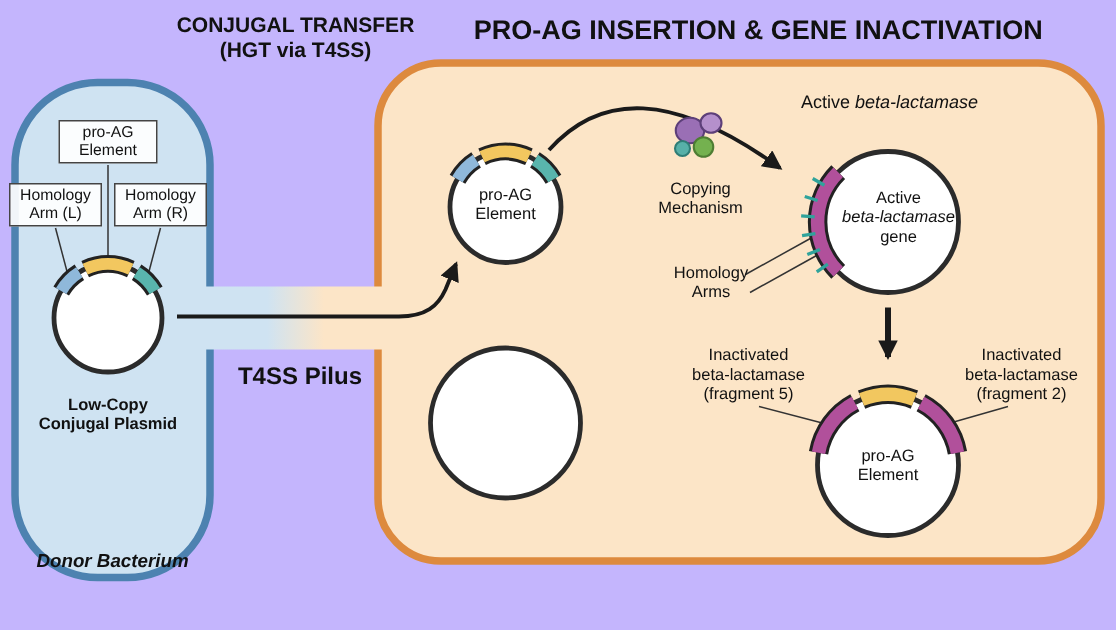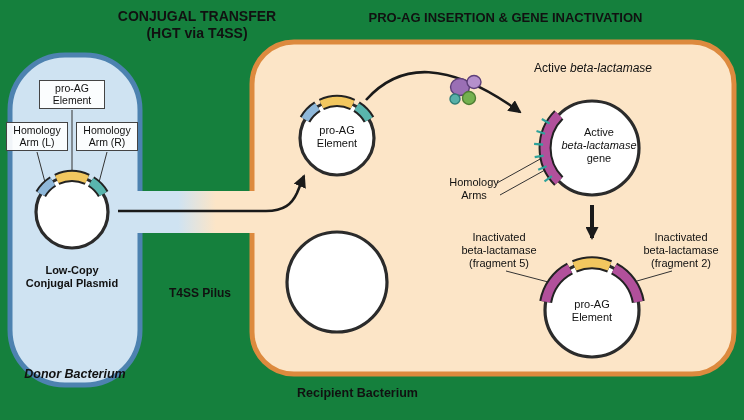--- a/index.html
+++ b/index.html
@@ -1,21 +1,21 @@
 <!DOCTYPE html>
 <html style="--donor-fill: #cfe3f2; --donor-stroke: #4d82b0; --recipient-fill: #fce5c7; --recipient-stroke: #dd8a3e; --proag-segment: #f2c75f; --homology-left-segment: #8fb8da; --homology-right-segment: #59b5ad; --beta-lactamase-segment: #b1509b; --homology-marks: #2fa39b; --copying-purple: #9a6fb5; --copying-purple-light: #b590cc; --copying-green: #74b14f; --copying-teal: #57b0a8; --arrow: #1a1a1a; --circle-stroke: #2b2b2b;"><head>
 <meta charset="utf-8">
 <style>
   * { margin:0; padding:0; box-sizing:border-box; }
   body { font-family:"Liberation Sans", sans-serif; background:#fff; color:#111; }
-  .canvas { position:relative; width:744px; height:420px; background:#15803d; overflow:hidden; }
+  .canvas { position:relative; width:744px; height:420px; background:#c4b5fd; overflow:hidden; }
   svg.layer { position:absolute; left:0; top:0; }
   .label { position:absolute; text-align:center; line-height:1.18; color:#111; }
   .title-left { font-weight:bold; font-size:14px; }
-  .title-right { font-weight:bold; font-size:13px; }
+  .title-right { font-weight:bold; font-size:18px; }
   .small { font-size:11px; }
   .tiny { font-size:10.5px; }
   .bold { font-weight:bold; }
   .italic { font-style:italic; }
   .boxed { background:rgba(255,255,255,0.92); border:1px solid #444; padding:1px 2px; }
   .bact-label { font-weight:bold; font-size:12.5px; }
 
   .donor-body { fill:var(--donor-fill,#cfe3f2); stroke:var(--donor-stroke,#4d82b0); stroke-width:5; }
   .recipient-body { fill:var(--recipient-fill,#fce5c7); stroke:var(--recipient-stroke,#dd8a3e); stroke-width:5; }
   .plasmid { fill:#fff; stroke:var(--circle-stroke,#2b2b2b); stroke-width:3.2; }
@@ -159,27 +159,31 @@
     <div>Arm (R)</div>
   </div>
   <div class="label small" style="left:10px; top:264px; width:124px;">
     <div class="bold">Low-Copy</div>
     <div class="bold">Conjugal Plasmid</div>
   </div>
   <div class="label bact-label" style="left:8px; top:367px; width:134px;font-style:italic;">
     <span>Donor Bacterium</span>
   </div>
 
-  <div class="label bold" style="left:158px; top:243px; width:84px; font-size:12px;margin-top:43px;">
+  <div class="label bold" style="left:158px; top:243px; width:84px; font-size:16px;">
     <span>T4SS Pilus</span>
   </div>
 
   <div class="label small" style="left:302px; top:124px; width:70px;">
     <div>pro-AG</div>
     <div>Element</div>
+  </div>
+  <div class="label small" style="left:429px; top:120px; width:76px;">
+    <div>Copying</div>
+    <div>Mechanism</div>
   </div>
   <div class="label" style="left:498px; top:61px; width:190px; font-size:12px;">
     <span>Active </span><span class="italic">beta-lactamase</span>
   </div>
   <div class="label small" style="left:558px; top:126px; width:82px;">
     <div>Active</div>
     <div class="italic">beta-lactamase</div>
     <div>gene</div>
   </div>
   <div class="label small" style="left:438px; top:176px; width:72px;">
@@ -193,17 +197,14 @@
   </div>
   <div class="label small" style="left:626px; top:231px; width:110px;">
     <div>Inactivated</div>
     <div>beta-lactamase</div>
     <div>(fragment 2)</div>
   </div>
   <div class="label small" style="left:556px; top:298px; width:72px;">
     <div>pro-AG</div>
     <div>Element</div>
   </div>
-  <div class="label bact-label" style="left:275px; top:386px; width:165px;">
-    <span>Recipient Bacterium</span>
-  </div>
 
 </div>
 
 </body></html>

